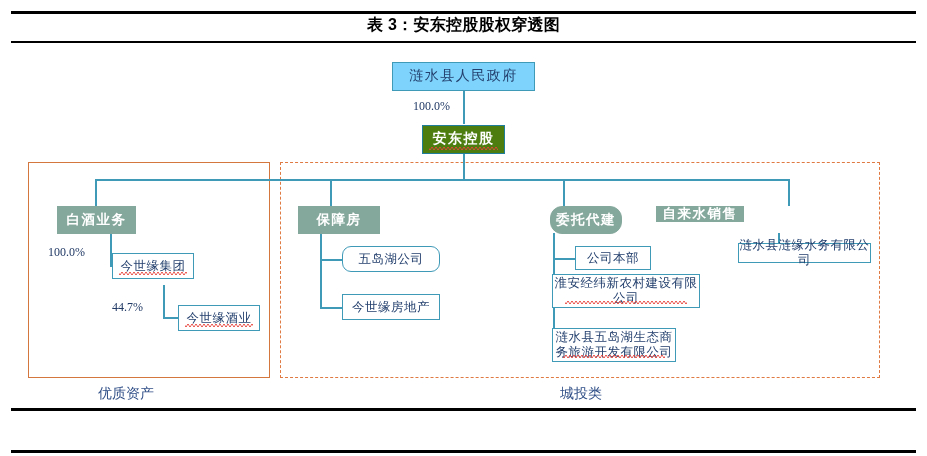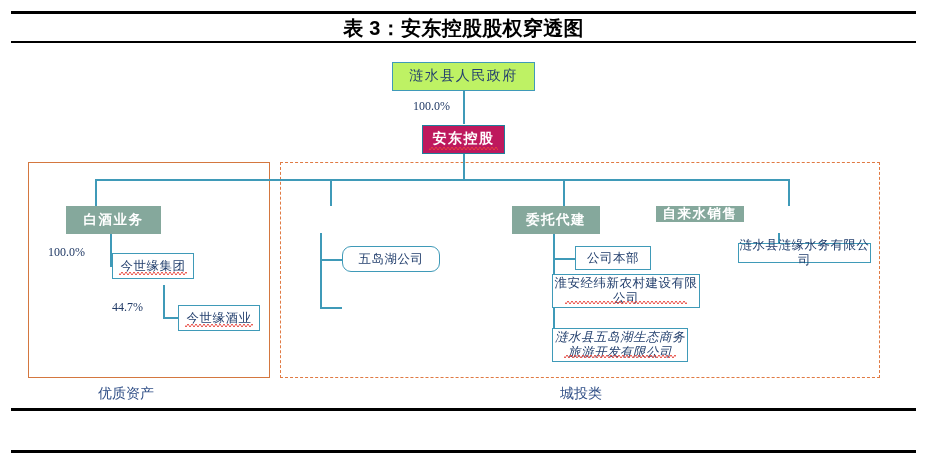--- a/index.html
+++ b/index.html
@@ -12,21 +12,21 @@
 
   
   .rule{position:absolute;left:11px;width:905px;background:#000;}
   .rule-top{top:11px;height:3px;}
   .rule-mid{top:41px;height:2px;}
   .rule-foot-top{top:408px;height:3px;}
   .rule-foot-bot{top:450px;height:3px;}
 
   .title{
     position:absolute;left:0;top:15px;width:927px;text-align:center;
-    font-size:20px;font-weight:bold;color:#000;letter-spacing:.3px;
+    font-size:16px;font-weight:bold;color:#000;letter-spacing:.3px;
   }
   .source{
     position:absolute;left:14px;top:418px;
     font-size:15px;color:#000;
   }
 
   
   .grp-solid{
     position:absolute;left:28px;top:162px;width:242px;height:216px;
     border:1.6px solid #d4773f;box-sizing:border-box;background:transparent;
@@ -53,29 +53,29 @@
     display:flex;align-items:center;justify-content:center;
     text-align:center;line-height:1.18;
     font-family:"Liberation Serif","DejaVu Serif",serif;
     letter-spacing:.5px;
   }
   .node-white{
     background:#ffffff;border:1.8px solid #3f9ab8;color:#24406e;
     font-size:12.5px;
   }
   .node-teal{
-    background:#be185d;border:1px solid #1f7f9b;color:#ffffff;
+    background:#4d7c0f;border:1px solid #1f7f9b;color:#ffffff;
     font-size:14px;font-weight:bold;letter-spacing:1.5px;
   }
   .node-green{
     background:#85a89c;border:1px solid #85a89c;color:#ffffff;
     font-size:13.5px;font-weight:bold;letter-spacing:1.5px;
   }
   .node-gov{
-    background:#bef264;border:1.8px solid #3f9ab8;color:#24406e;
+    background:#7dd3fc;border:1.8px solid #3f9ab8;color:#24406e;
     font-size:14px;letter-spacing:1.5px;
   }
   .sq{ 
     position:absolute;left:8%;right:8%;bottom:3px;height:3px;
     background:
       radial-gradient(circle at 1px 2.6px, #e8453c 1.1px, transparent 1.3px),
       radial-gradient(circle at 3px 0.4px, #e8453c 1.1px, transparent 1.3px);
     background-size:4px 3px;
     opacity:.85;pointer-events:none;
   }
@@ -129,44 +129,48 @@
 
   <div class="node node-gov" style="left:392px;top:62px;width:143px;height:29px;">涟水县人民政府</div>
 
   <div class="node node-teal" style="left:422px;top:125px;width:83px;height:29px;">
     <span>安东控股</span>
     <span class="sq"></span>
   </div>
 
   <div class="pct" style="left:413px;top:99px;">100.0%</div>
 
-  <div class="node node-green" style="left:66px;top:206px;width:95px;height:28px;text-align:center;">白酒业务</div>
+  <div class="node node-green" style="left:57px;top:206px;width:79px;height:28px;text-align:center;">白酒业务</div>
 
   <div class="node node-white" style="left:112px;top:253px;width:82px;height:26px;">
     <span>今世缘集团</span>
     <span class="sq"></span>
   </div>
 
   <div class="node node-white" style="left:178px;top:305px;width:82px;height:26px;">
     <span>今世缘酒业</span>
     <span class="sq"></span>
   </div>
 
   <div class="pct" style="left:48px;top:245px;">100.0%</div>
   <div class="pct" style="left:112px;top:300px;">44.7%</div>
 
+  <div class="node node-green" style="left:298px;top:206px;width:82px;height:28px;">保障房</div>
   <div class="node node-white" style="left:342px;top:246px;width:98px;height:26px;border-radius:9px;">五岛湖公司</div>
+  <div class="node node-white" style="left:342px;top:294px;width:98px;height:26px;">
+    <span>今世缘房地产</span>
+  </div>
 
-  <div class="node node-green" style="left:512px;top:206px;width:88px;height:28px;">委托代建</div>
+  <div class="node node-green" style="left:550px;top:206px;width:72px;height:28px;border-radius:12px;">委托代建</div>
   <div class="node node-white" style="left:552px;top:274px;width:148px;height:34px;">
     <span>淮安经纬新农村建设有限公司</span>
     <span class="sq"></span>
   </div>
   <div class="node node-white" style="left:575px;top:246px;width:76px;height:24px;">公司本部</div>
-  <div class="node node-white" style="left:552px;top:328px;width:136px;height:34px;font-style:italic;">
+  <div class="node node-white" style="left:552px;top:328px;width:124px;height:34px;">
     <span>涟水县五岛湖生态商务旅游开发有限公司</span>
     <span class="sq"></span>
   </div>
 
   <div class="node node-green" style="left:656px;top:206px;width:88px;height:16px;">自来水销售</div>
   <div class="node node-white" style="left:738px;top:243px;width:133px;height:20px;">
     <span>涟水县涟缘水务有限公司</span>
   </div>
 
   <div class="rule rule-foot-top"></div>

